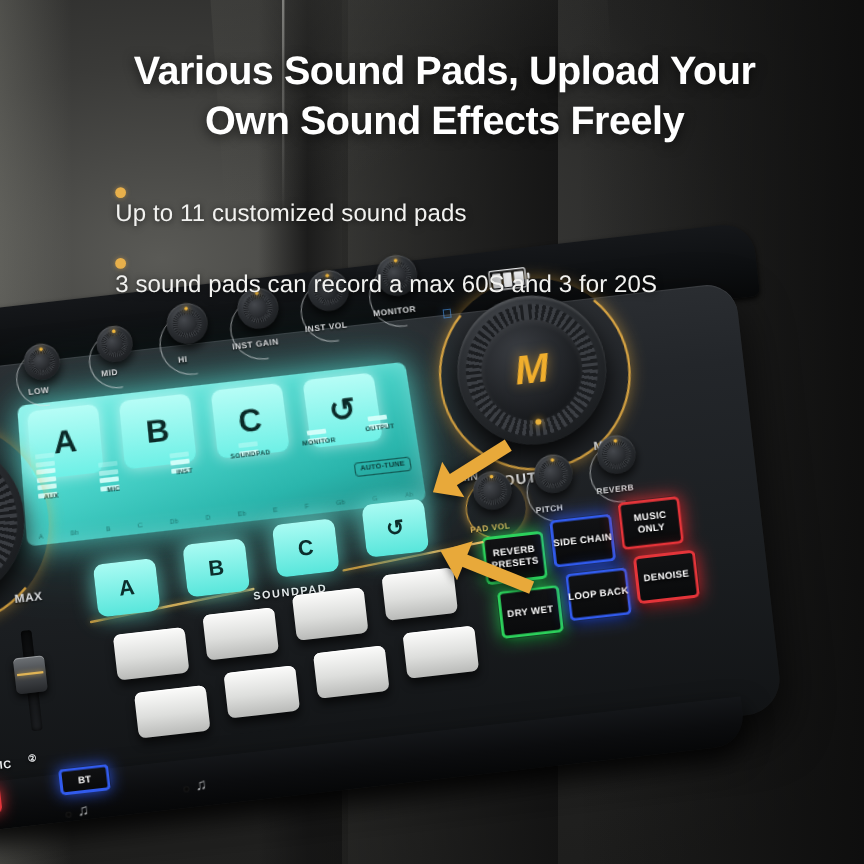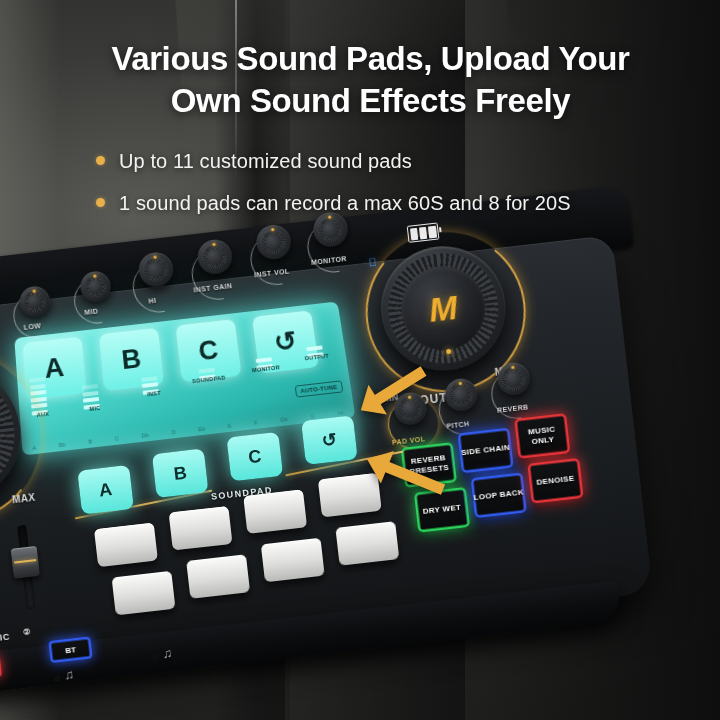--- a/index.html
+++ b/index.html
@@ -33,21 +33,21 @@
 
   
   .headline{
     position:absolute;left:0;right:0;top:38px;text-align:center;
     color:#fff;font-weight:bold;font-size:33px;line-height:42px;
     letter-spacing:-0.4px;text-shadow:0 2px 10px rgba(0,0,0,.65);
     z-index:40;
   }
   .headline .l{display:block;}
   .bullets{position:absolute;left:96px;top:148px;z-index:40;}
-  .bullet{display:flex;align-items:flex-start;margin-bottom:16px;}
+  .bullet{display:flex;align-items:flex-start;margin-bottom:16px;flex-direction:column;}
   .dot{
     width:9px;height:9px;border-radius:50%;background:#e8b04b;
     margin:8px 14px 0 0;flex:0 0 auto;box-shadow:0 0 4px rgba(232,176,75,.5);
   }
   .btext{color:#f2f2f0;font-size:20px;line-height:26px;letter-spacing:.1px;
     text-shadow:0 1px 6px rgba(0,0,0,.7);}
 
   
   #device{
     position:absolute;left:-70px;top:248px;width:760px;height:440px;
@@ -284,21 +284,21 @@
     <span class="l">Own Sound Effects Freely</span>
   </div>
 
   <div class="bullets">
     <div class="bullet">
       <span class="dot"></span>
       <span class="btext">Up to 11 customized sound pads</span>
     </div>
     <div class="bullet">
       <span class="dot"></span>
-      <span class="btext">1 sound pads can record a max 60S and 8 for 20S</span>
+      <span class="btext">3 sound pads can record a max 60S and 3 for 20S</span>
     </div>
   </div>
 
   <div id="device">
     <div class="dev-top"></div>
     <div class="dev-face"></div>
     <div class="dev-front"></div>
 
     <div class="brand-top">M</div>
 

